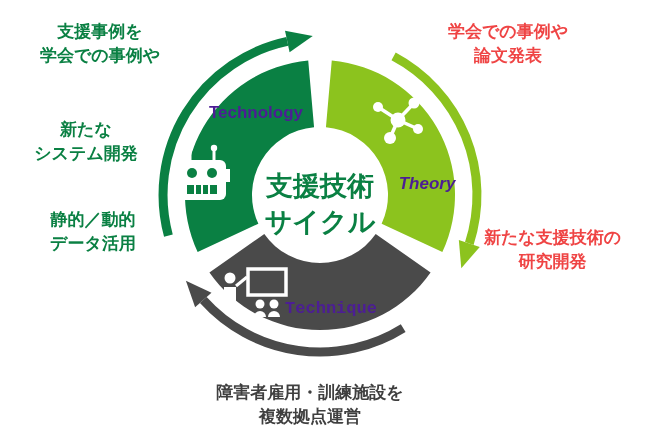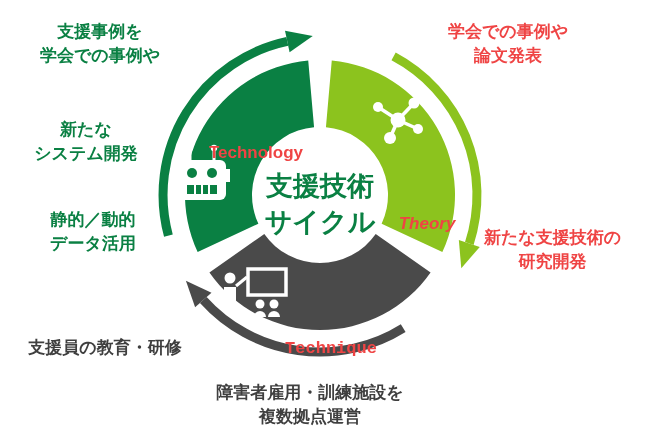--- a/index.html
+++ b/index.html
@@ -17,25 +17,24 @@
     font-size:17px;
     line-height:1.4;
     text-align:center;
     white-space:pre-line;
   }
   .ann-green{color:#0a8043;}
   .ann-lgreen{color:#ef4444;}
   .ann-gray{color:#3f3f3f;}
   .seg-label{
     position:absolute;
-    color:#ef4444;
+    color:#4c1d95;
     font-weight:bold;
     font-size:17px;
     text-align:center;
-    margin-top:40px;
   }
   .center-label{
     position:absolute;
     left:250px;top:168px;width:140px;
     color:#0a8043;
     font-weight:bold;
     font-size:27px;
     line-height:1.35;
     text-align:center;
     white-space:pre-line;
@@ -121,15 +120,14 @@
   <div class="ann ann-green" style="left:0px;top:208px;width:162px;margin-left:12px;">静的／動的
 データ活用</div>
 
   <div class="ann ann-lgreen" style="left:413px;top:20px;width:190px;">学会での事例や
 論文発表</div>
   <div class="ann ann-lgreen" style="left:455px;top:226px;width:195px;">新たな支援技術の
 研究開発</div>
 
   <div class="ann ann-gray" style="left:182px;top:381px;width:256px;">障害者雇用・訓練施設を
 複数拠点運営</div>
-  <div class="ann ann-gray" style="left:0px;top:336px;width:210px;">支援員の教育・研修</div>
 
 </div>
 
 </body></html>

